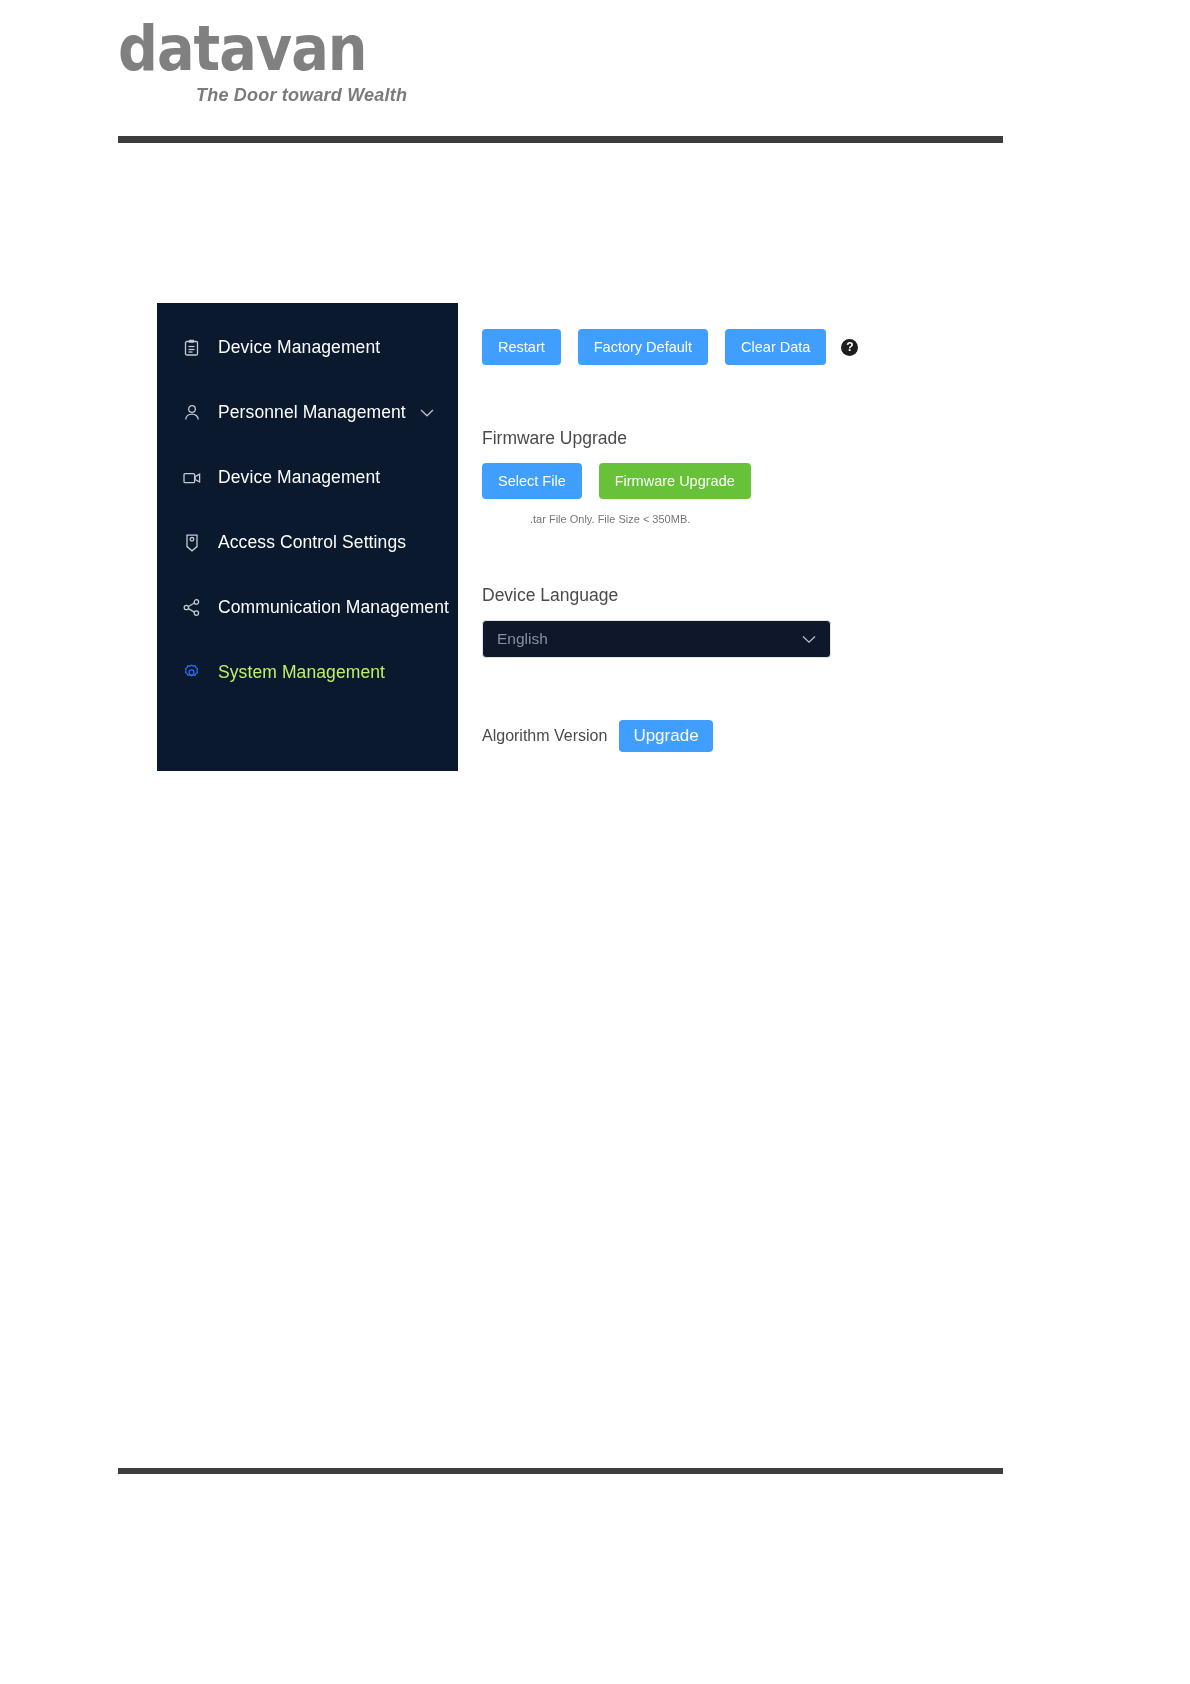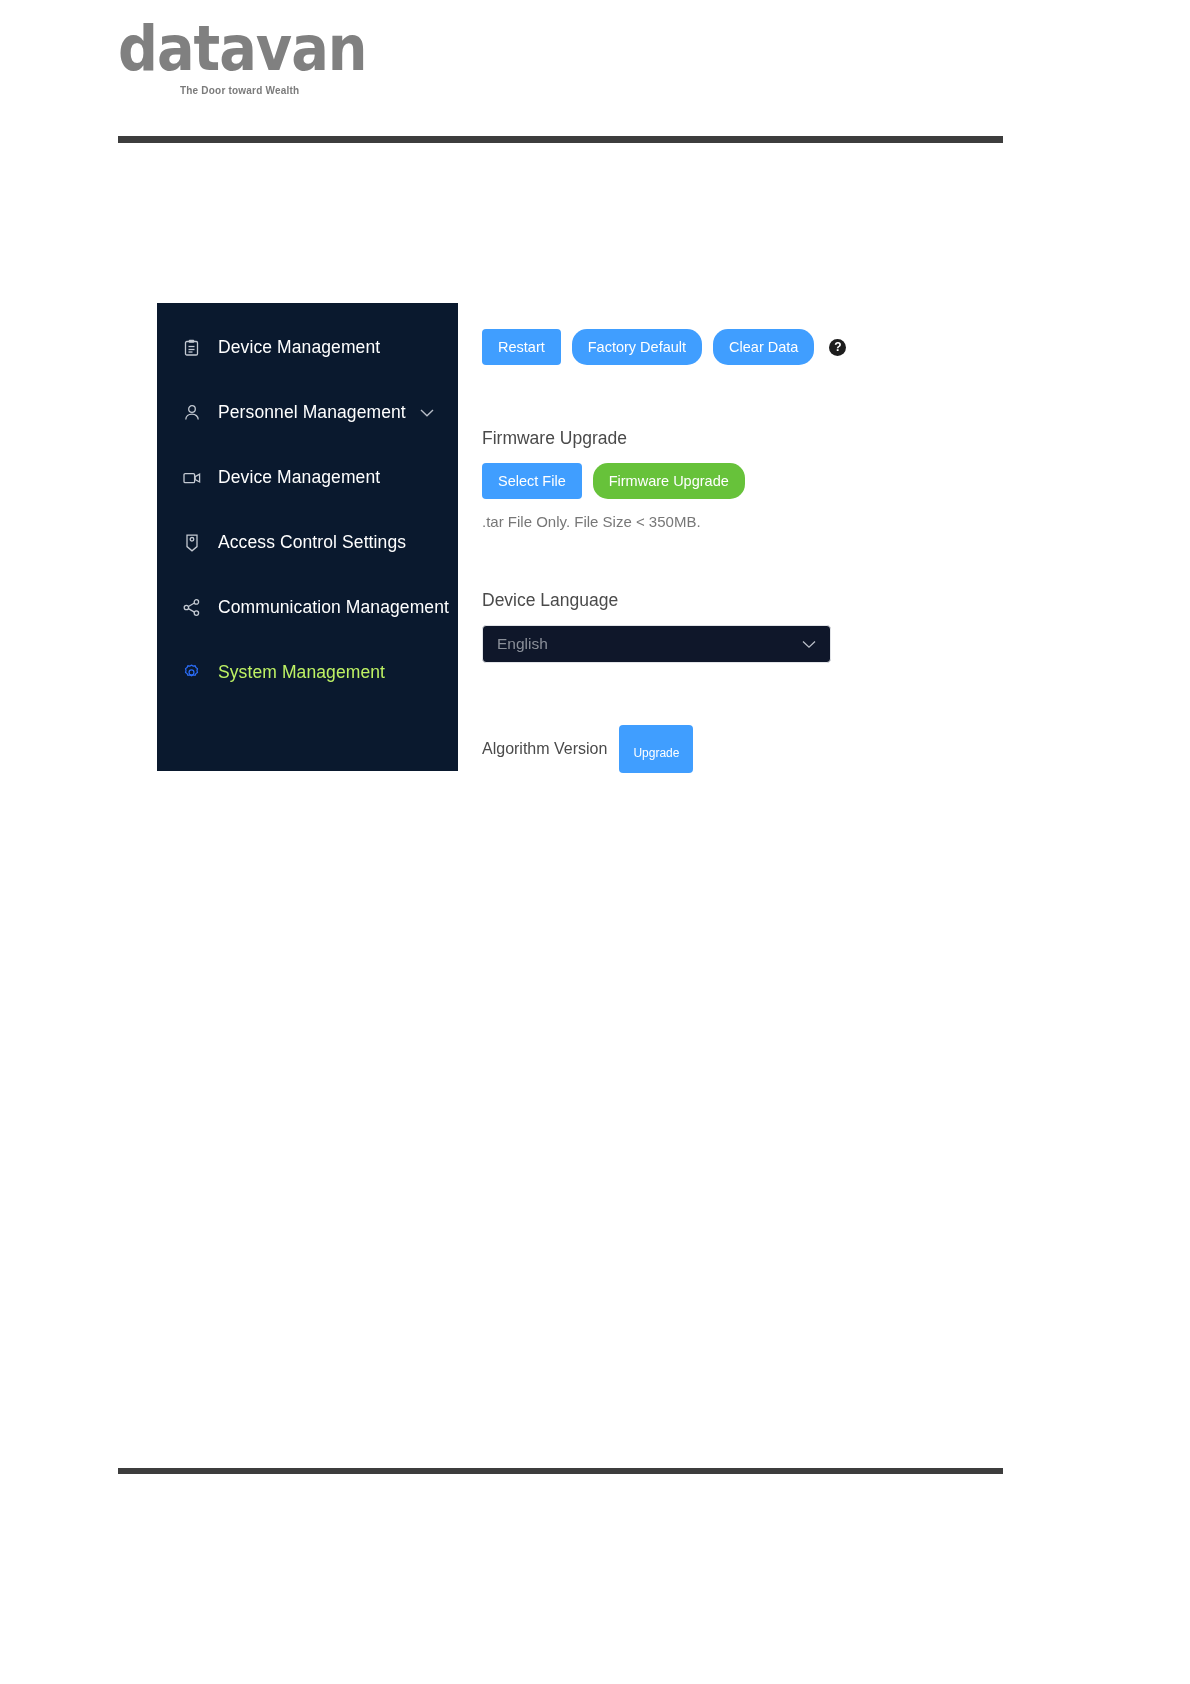--- a/index.html
+++ b/index.html
@@ -27,25 +27,26 @@
     font-size: 62px;
     font-weight: 700;
     letter-spacing: -1px;
     color: #808080;
     line-height: 1;
     text-transform: lowercase;
     font-stretch: condensed;
   }
   .logo-tag {
     margin-top: 5px;
-    margin-left: 62px;
-    font-size: 10px;
+    margin-left: 78px;
+    font-size: 18px;
     font-weight: 700;
     color: #7b7b7b;
     letter-spacing: 0.2px;
+    font-style: italic;
   }
 
   
   .rule-top {
     position: absolute;
     left: 118px;
     top: 136px;
     width: 885px;
     height: 7px;
     background: #3d3d3d;
@@ -136,21 +137,21 @@
     font-family: "Liberation Sans", sans-serif;
     font-size: 14.5px;
     cursor: pointer;
     padding: 0 16px;
     height: 36px;
     line-height: 36px;
     white-space: nowrap;
   }
   .btn-blue { background: #409eff; }
   .btn-green { background: #67c23a; }
-  .btn + .btn { margin-left: 11px; border-radius: 15px; }
+  .btn + .btn { margin-left: 17px; }
 
   .help-icon {
     margin-left: 15px;
     width: 17px;
     height: 17px;
     border-radius: 50%;
     background: #1d1d1d;
     color: #ffffff;
     font-size: 12px;
     font-weight: 700;
@@ -166,22 +167,23 @@
     margin-top: 63px;
     font-size: 17.5px;
     color: #4a4a4a;
   }
   .firmware-btns {
     display: flex;
     margin-top: 14px;
   }
   .hint-text {
     margin-top: 14px;
-    font-size: 15px;
+    font-size: 11px;
     color: #777777;
+    margin-left: 48px;
   }
 
   .lang-title {
     margin-top: 60px;
     font-size: 17.5px;
     color: #4a4a4a;
   }
   .select-box {
     margin-top: 14px;
     width: 349px;
@@ -209,24 +211,24 @@
     display: flex;
     align-items: center;
     margin-top: 62px;
   }
   .algo-label {
     font-size: 16px;
     color: #4a4a4a;
     margin-right: 12px;
   }
   .btn-small {
-    height: 48px;
+    height: 32px;
     line-height: 32px;
-    font-size: 12px;
-    padding: 12px 14px;
+    font-size: 17px;
+    padding: 0 14px;
   }
 </style>
 </head>
 <body>
 
 <div class="logo-block">
   <div class="logo-word">datavan</div>
   <div class="logo-tag">The Door toward Wealth</div>
 </div>
 

